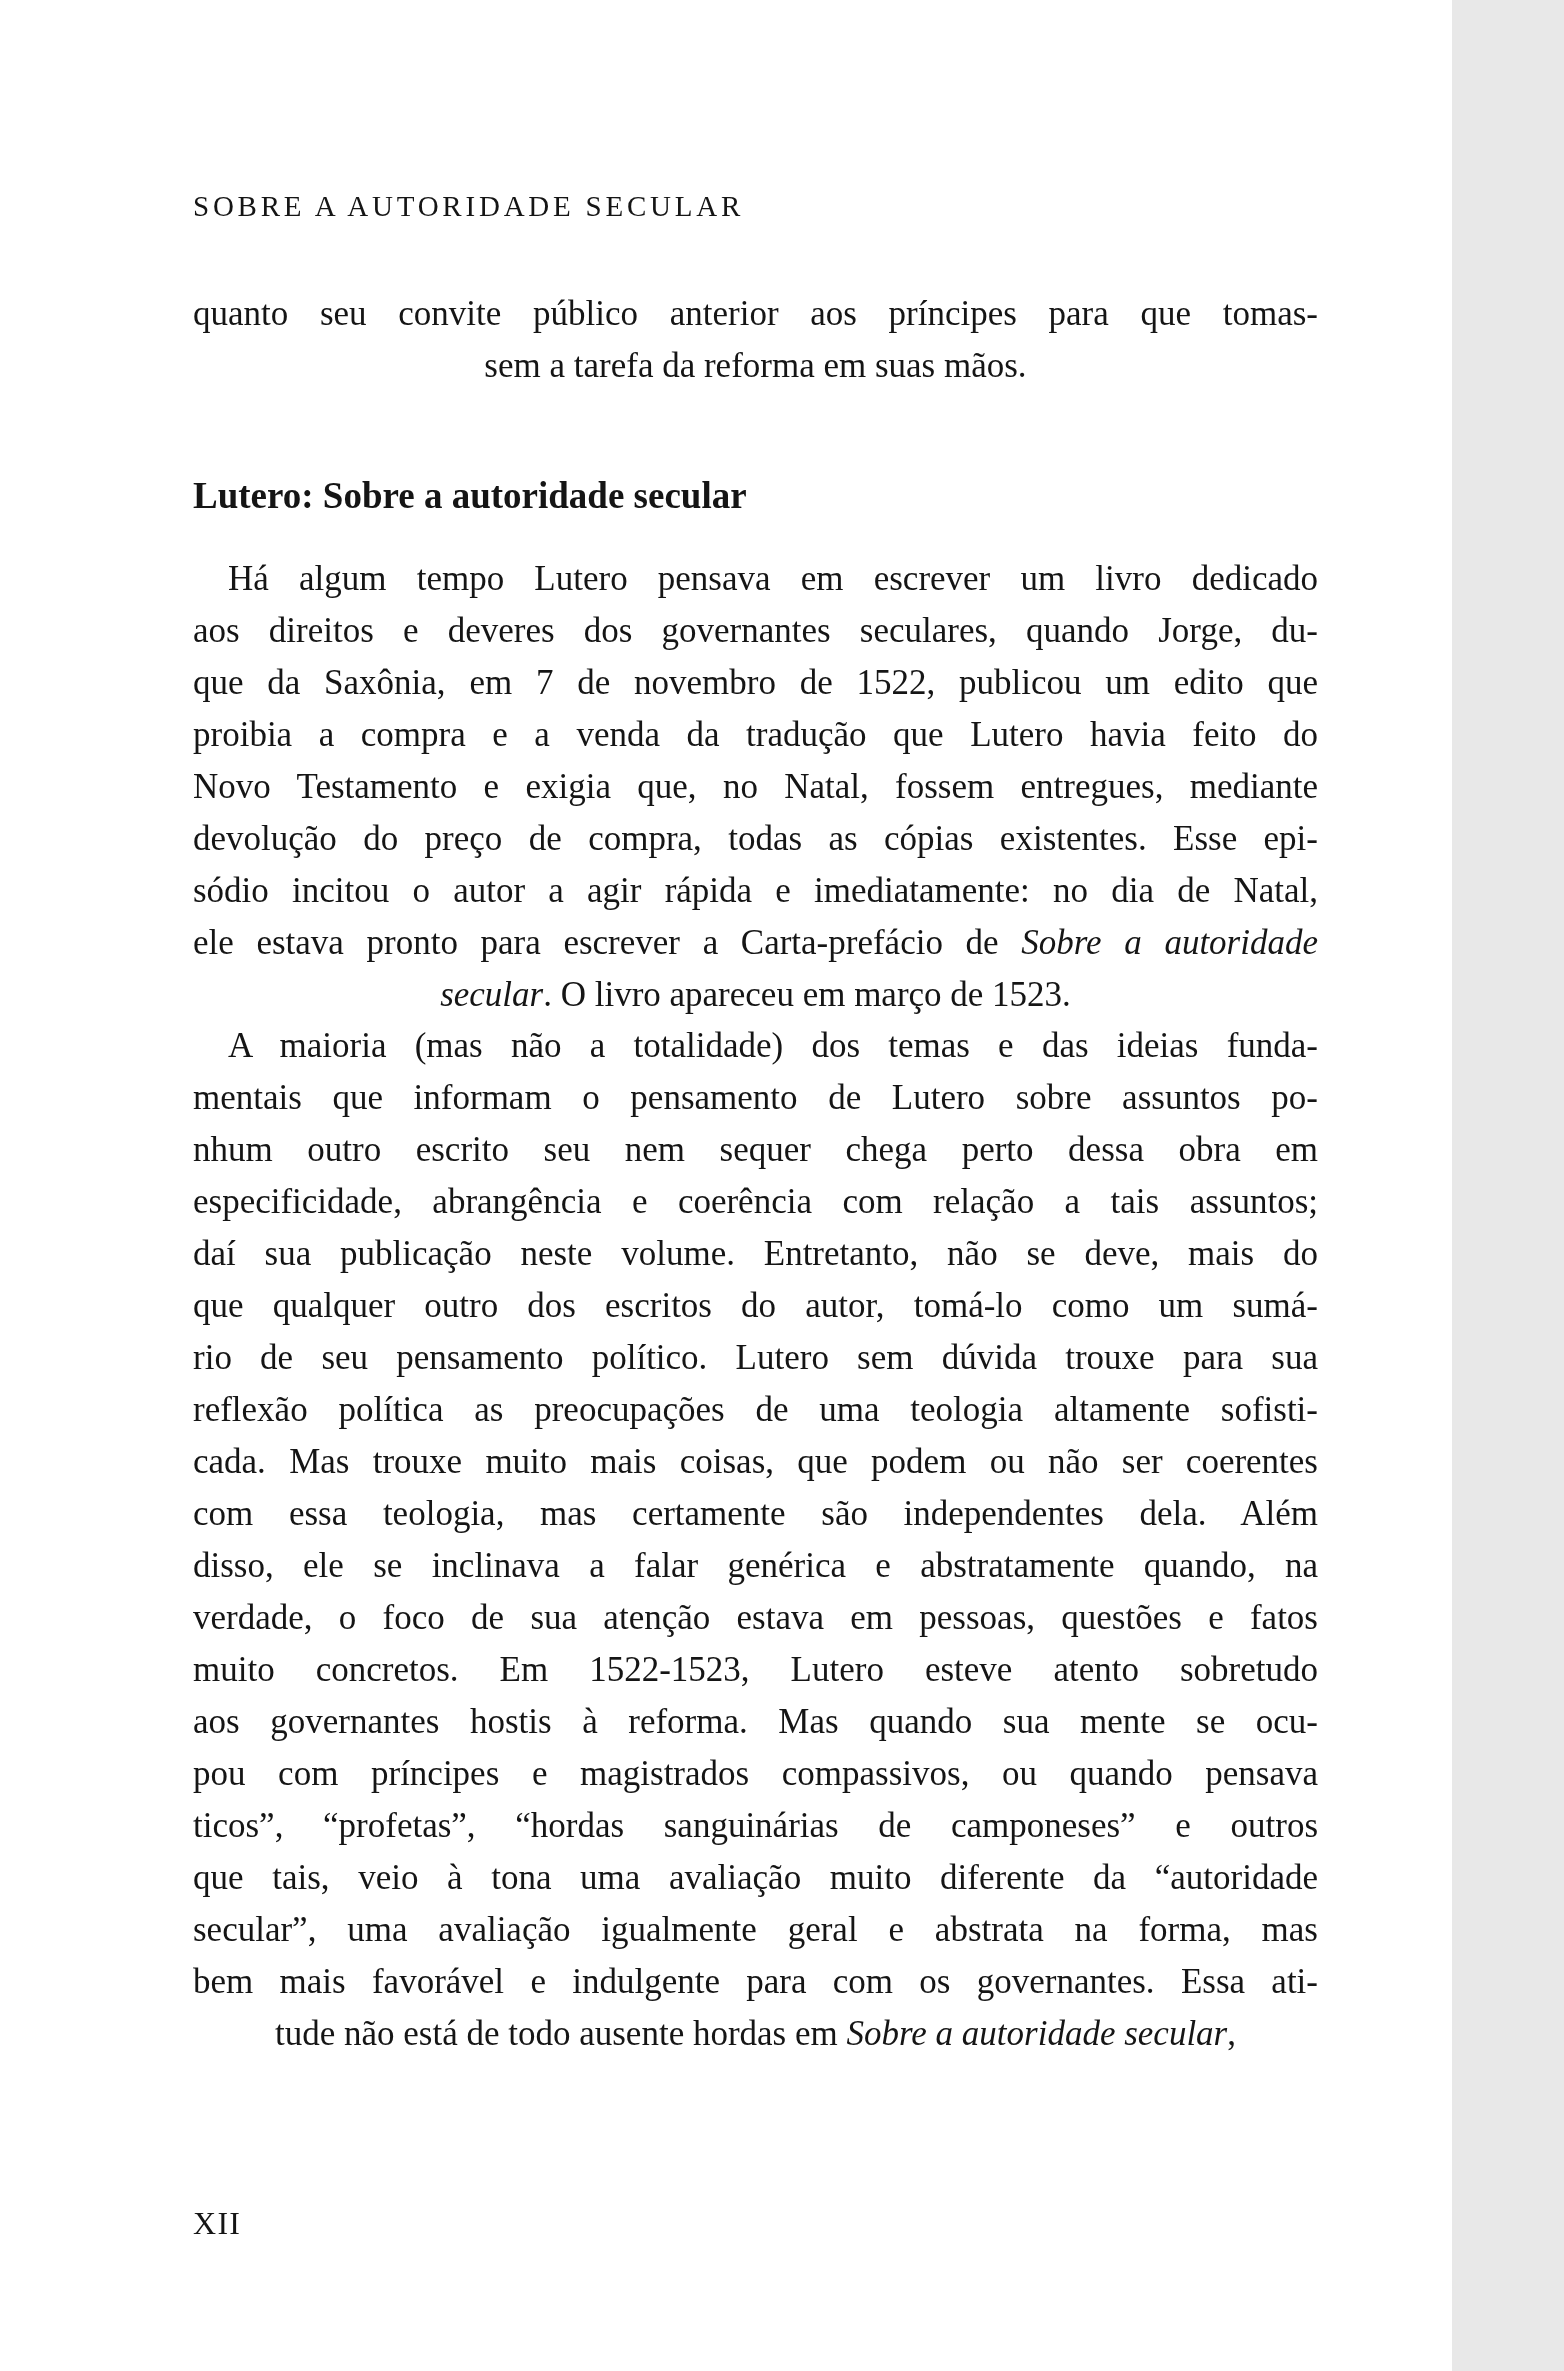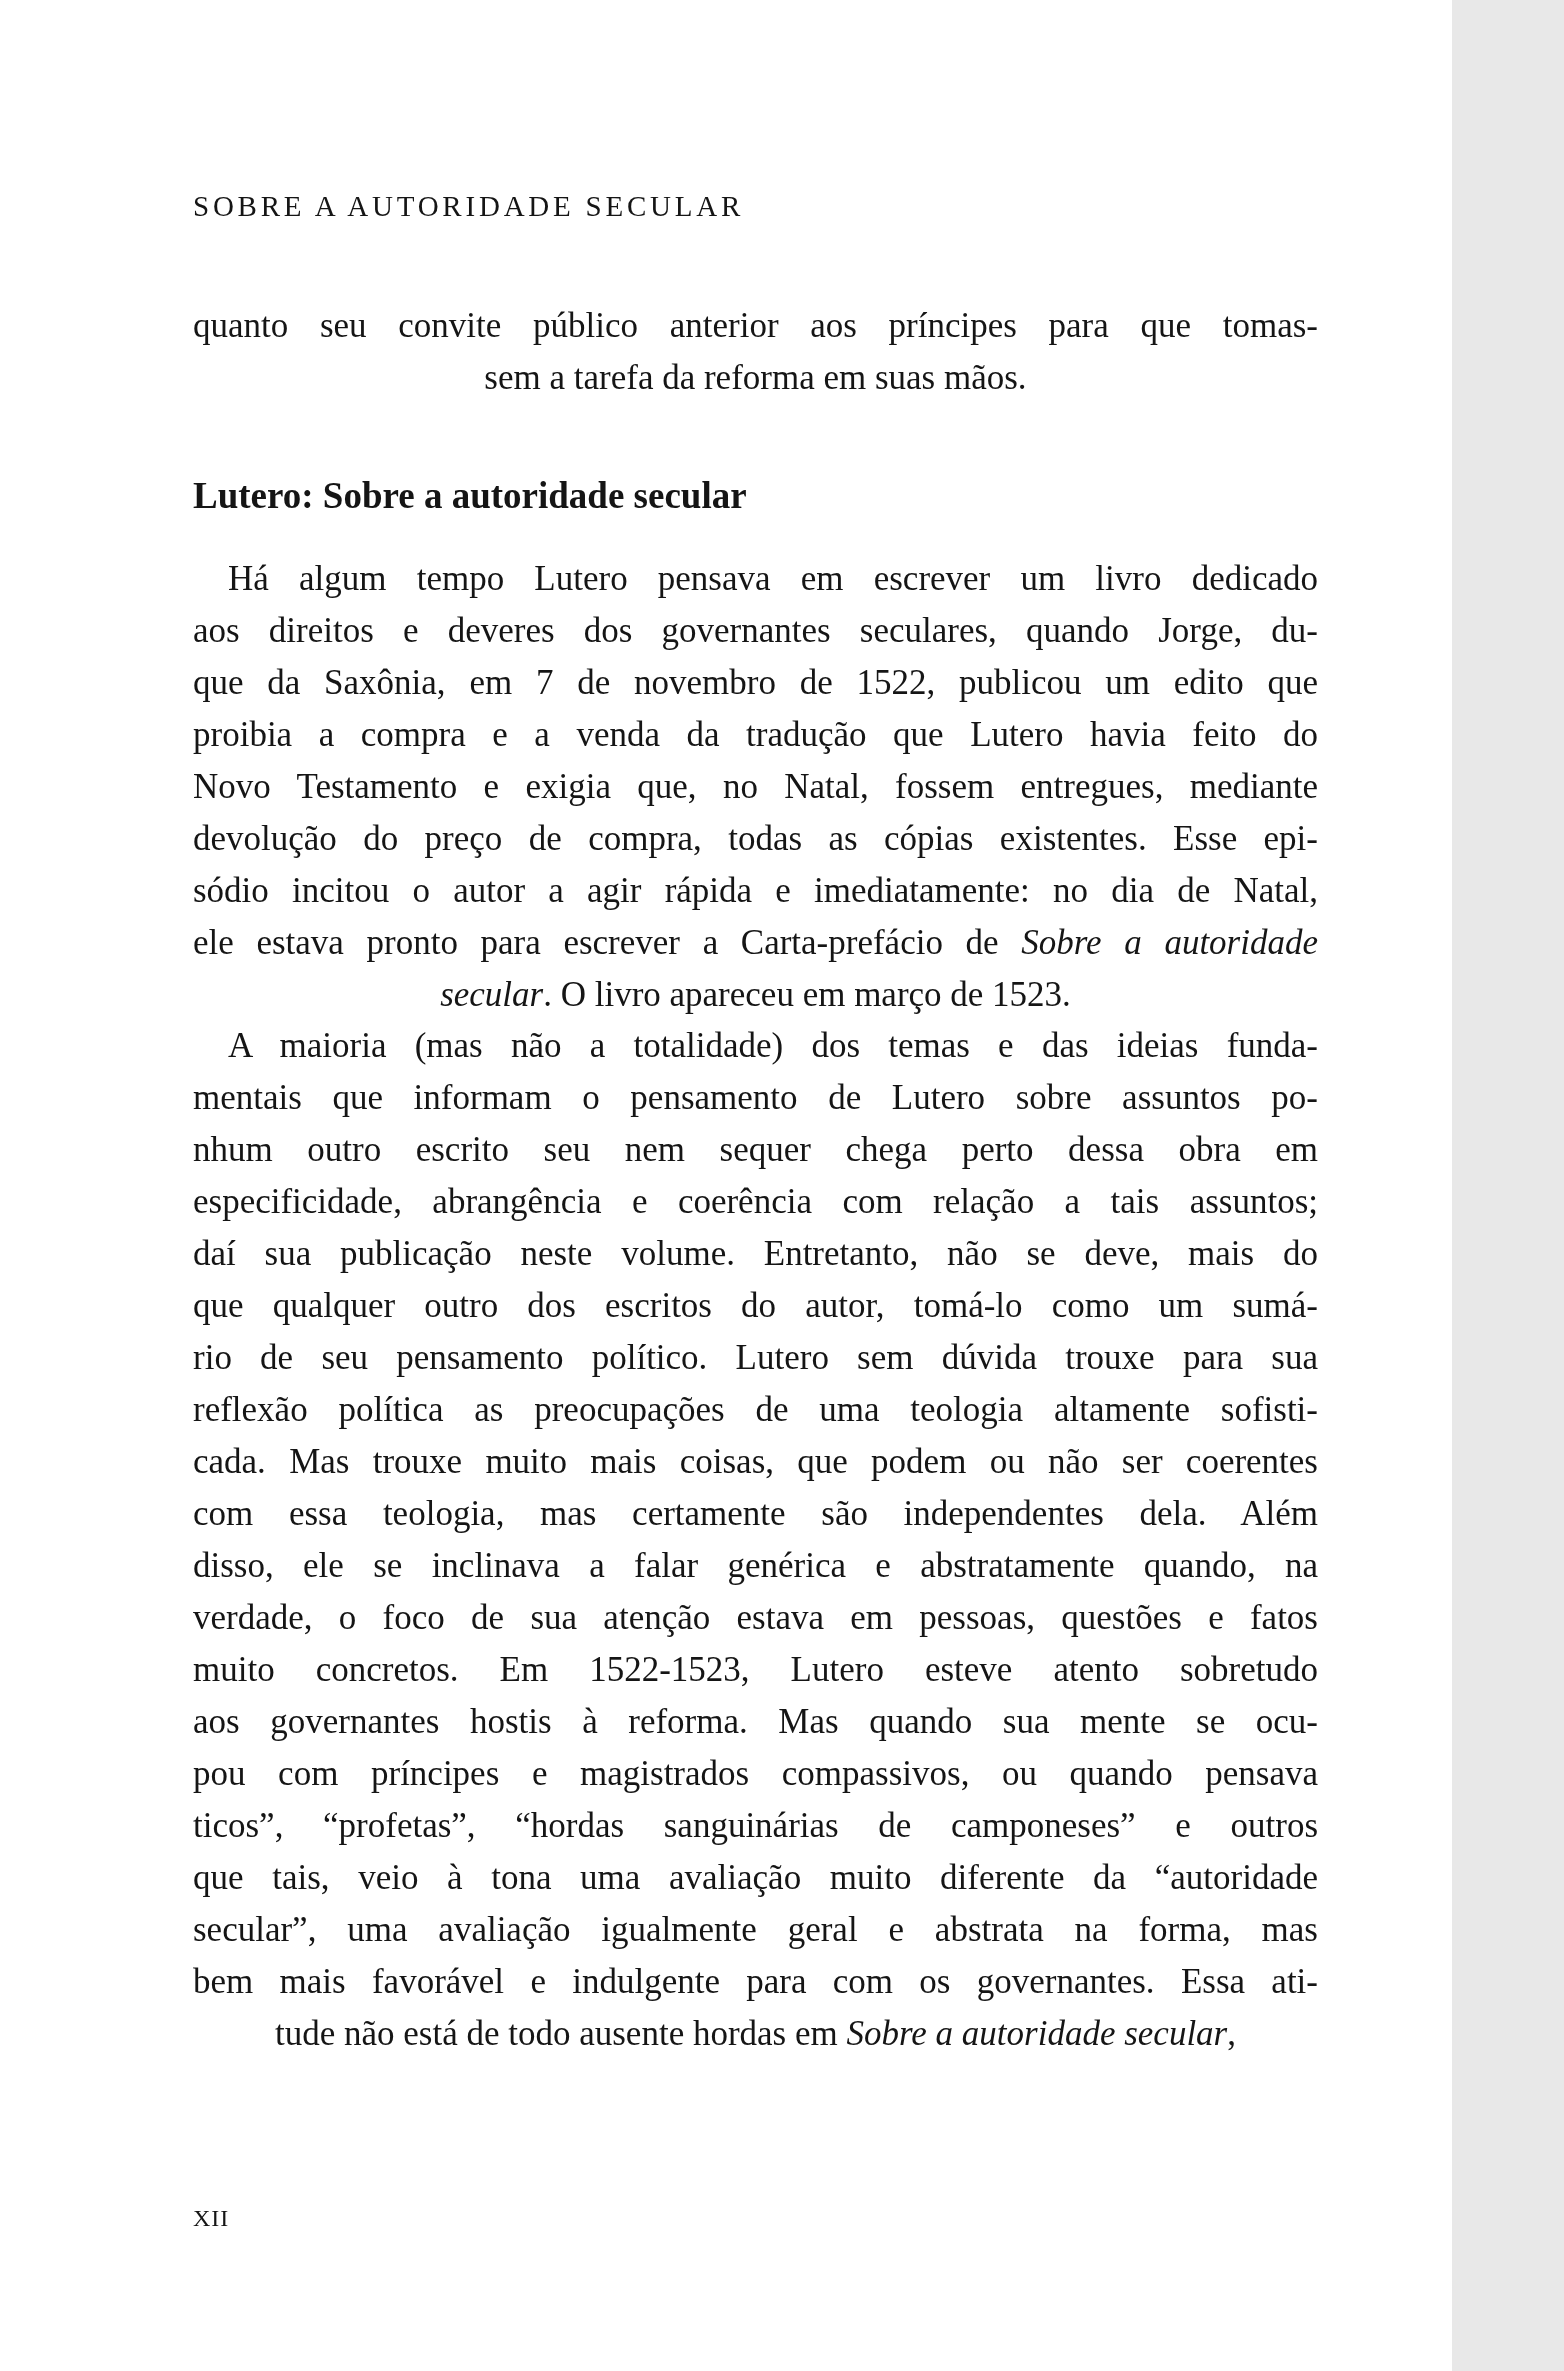--- a/index.html
+++ b/index.html
@@ -24,21 +24,21 @@
     letter-spacing: 0.13em;
     white-space: nowrap;
   }
   .text-block {
     position: absolute;
     left: 193px;
     width: 1125px;
     font-size: 35px;
     line-height: 52px;
   }
-  .para-1 { top: 300px; }
+  .para-1 { top: 288px; }
   .section-heading {
     position: absolute;
     left: 193px;
     top: 443px;
     font-size: 37px;
     font-weight: bold;
     white-space: nowrap;
   }
   .para-2 { top: 553px; }
   .para-3 { top: 1020px; }
@@ -53,21 +53,21 @@
   .line.indent {
     text-indent: 35px;
   }
   .line em {
     font-style: italic;
   }
   .page-number {
     position: absolute;
     left: 193px;
     top: 2205px;
-    font-size: 24px;
+    font-size: 32px;
     letter-spacing: 0.04em;
   }
 </style>
 </head>
 <body>
 
 <div class="page">
 
   <div class="running-head">SOBRE A AUTORIDADE SECULAR</div>
 

